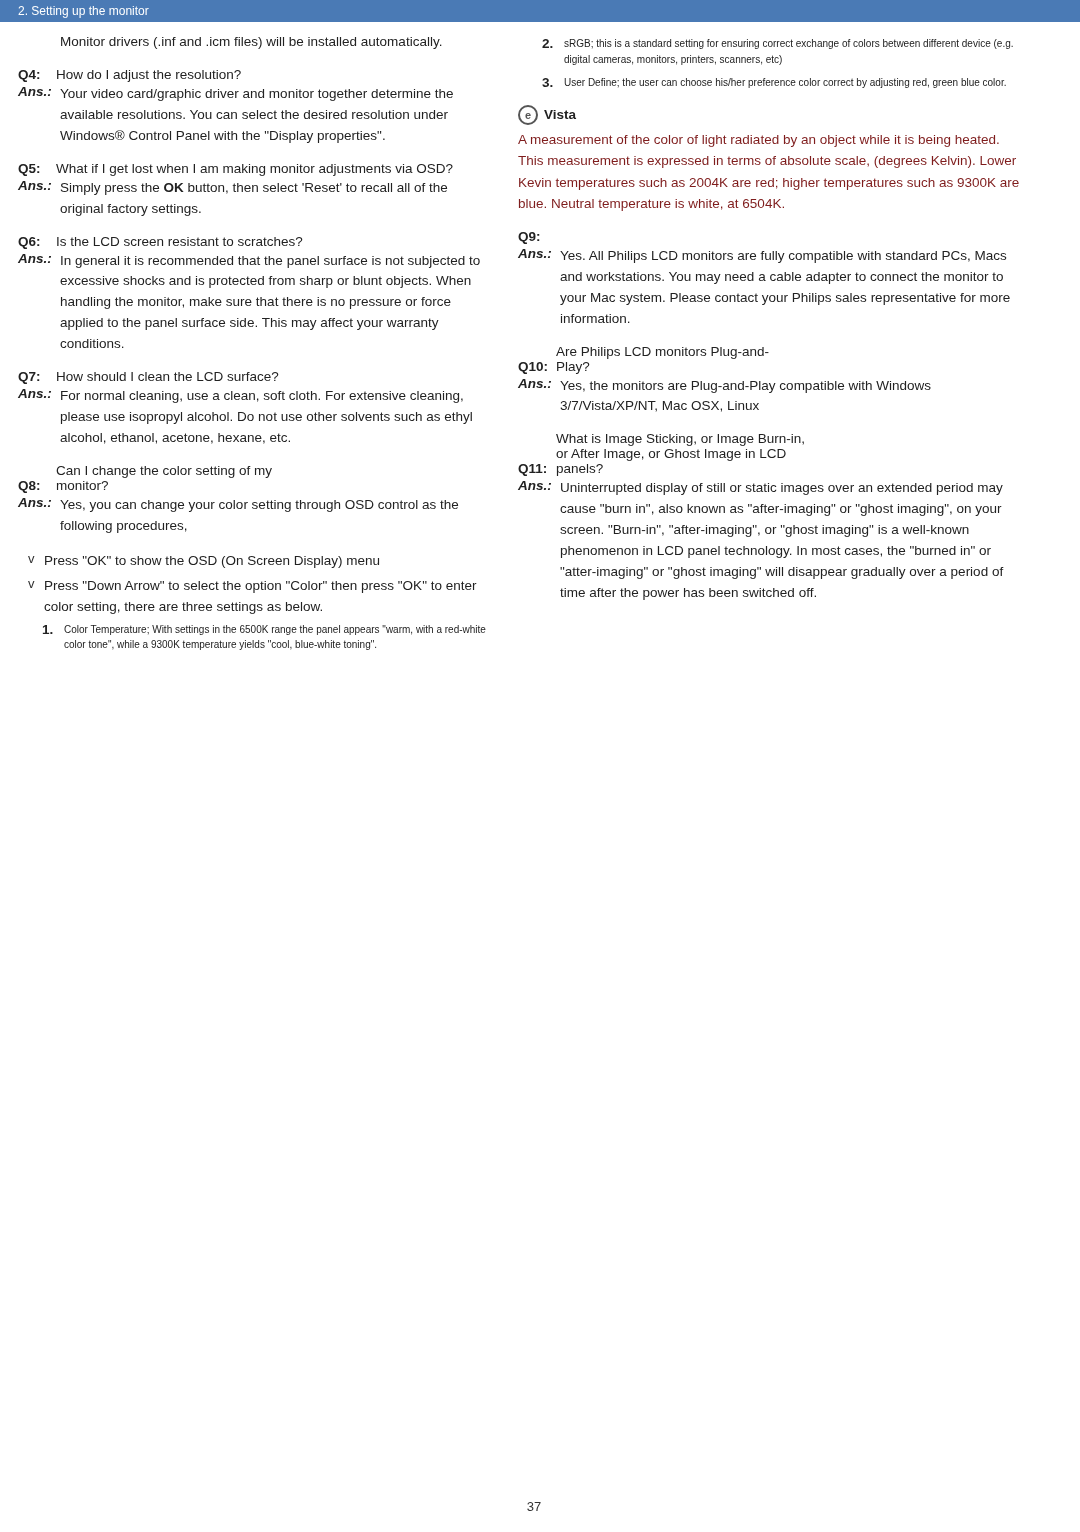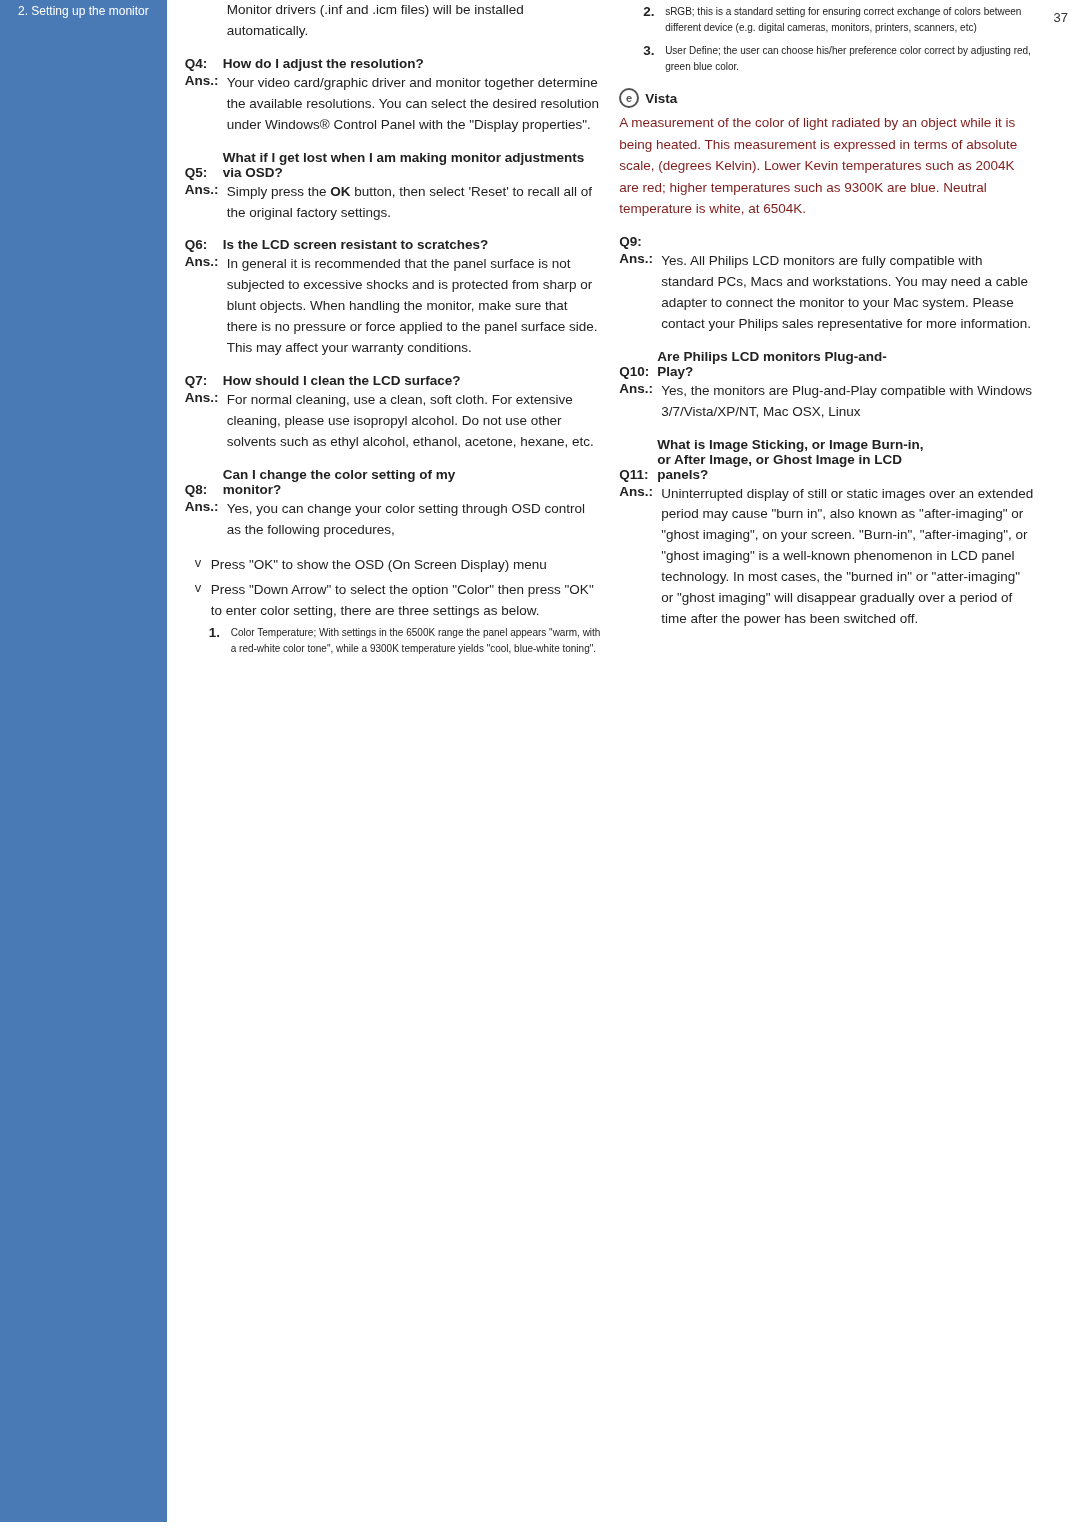--- a/index.html
+++ b/index.html
@@ -7,38 +7,38 @@
       background: #fff;
       font-family: Arial, Helvetica, sans-serif;
       font-size: 14px;
       color: #222;
       width: 1080px;
       min-height: 1532px;
       position: relative;
     }
     .page-container {
       display: flex;
-      flex-direction: row;
+      flex-direction: column;
       padding: 0;
       width: 100%;
       min-height: 1532px;
     }
     .header-bar {
       background: #4a7ab5;
       color: #fff;
       font-size: 12px;
       padding: 4px 18px;
       margin-bottom: 10px;
     }
     .two-col {
       display: flex;
       flex-direction: row;
       flex: 1;
       padding: 0 18px 30px 18px;
-      gap: 18px;
+      gap: 30px;
     }
     .col-left {
       flex: 1;
       max-width: 470px;
     }
     .col-right {
       flex: 1;
       max-width: 510px;
     }
     .qa-block {
@@ -51,34 +51,35 @@
       align-items: flex-end;
     }
     .q-label {
       font-weight: bold;
       font-size: 13.5px;
       min-width: 38px;
       flex-shrink: 0;
       font-family: Arial, Helvetica, sans-serif;
     }
     .q-text {
-      font-weight: bold;
+      font-weight: normal;
       font-size: 13.5px;
       font-family: Arial, Helvetica, sans-serif;
     }
     .ans-line {
       display: flex;
       flex-direction: row;
       margin-top: 2px;
     }
     .ans-label {
       font-weight: bold;
       font-size: 13.5px;
       min-width: 42px;
       flex-shrink: 0;
+      font-style: italic;
     }
     .ans-text {
       font-size: 13.5px;
       line-height: 1.55;
     }
     .bullet-line {
       display: flex;
       flex-direction: row;
       margin-bottom: 4px;
       padding-left: 10px;

